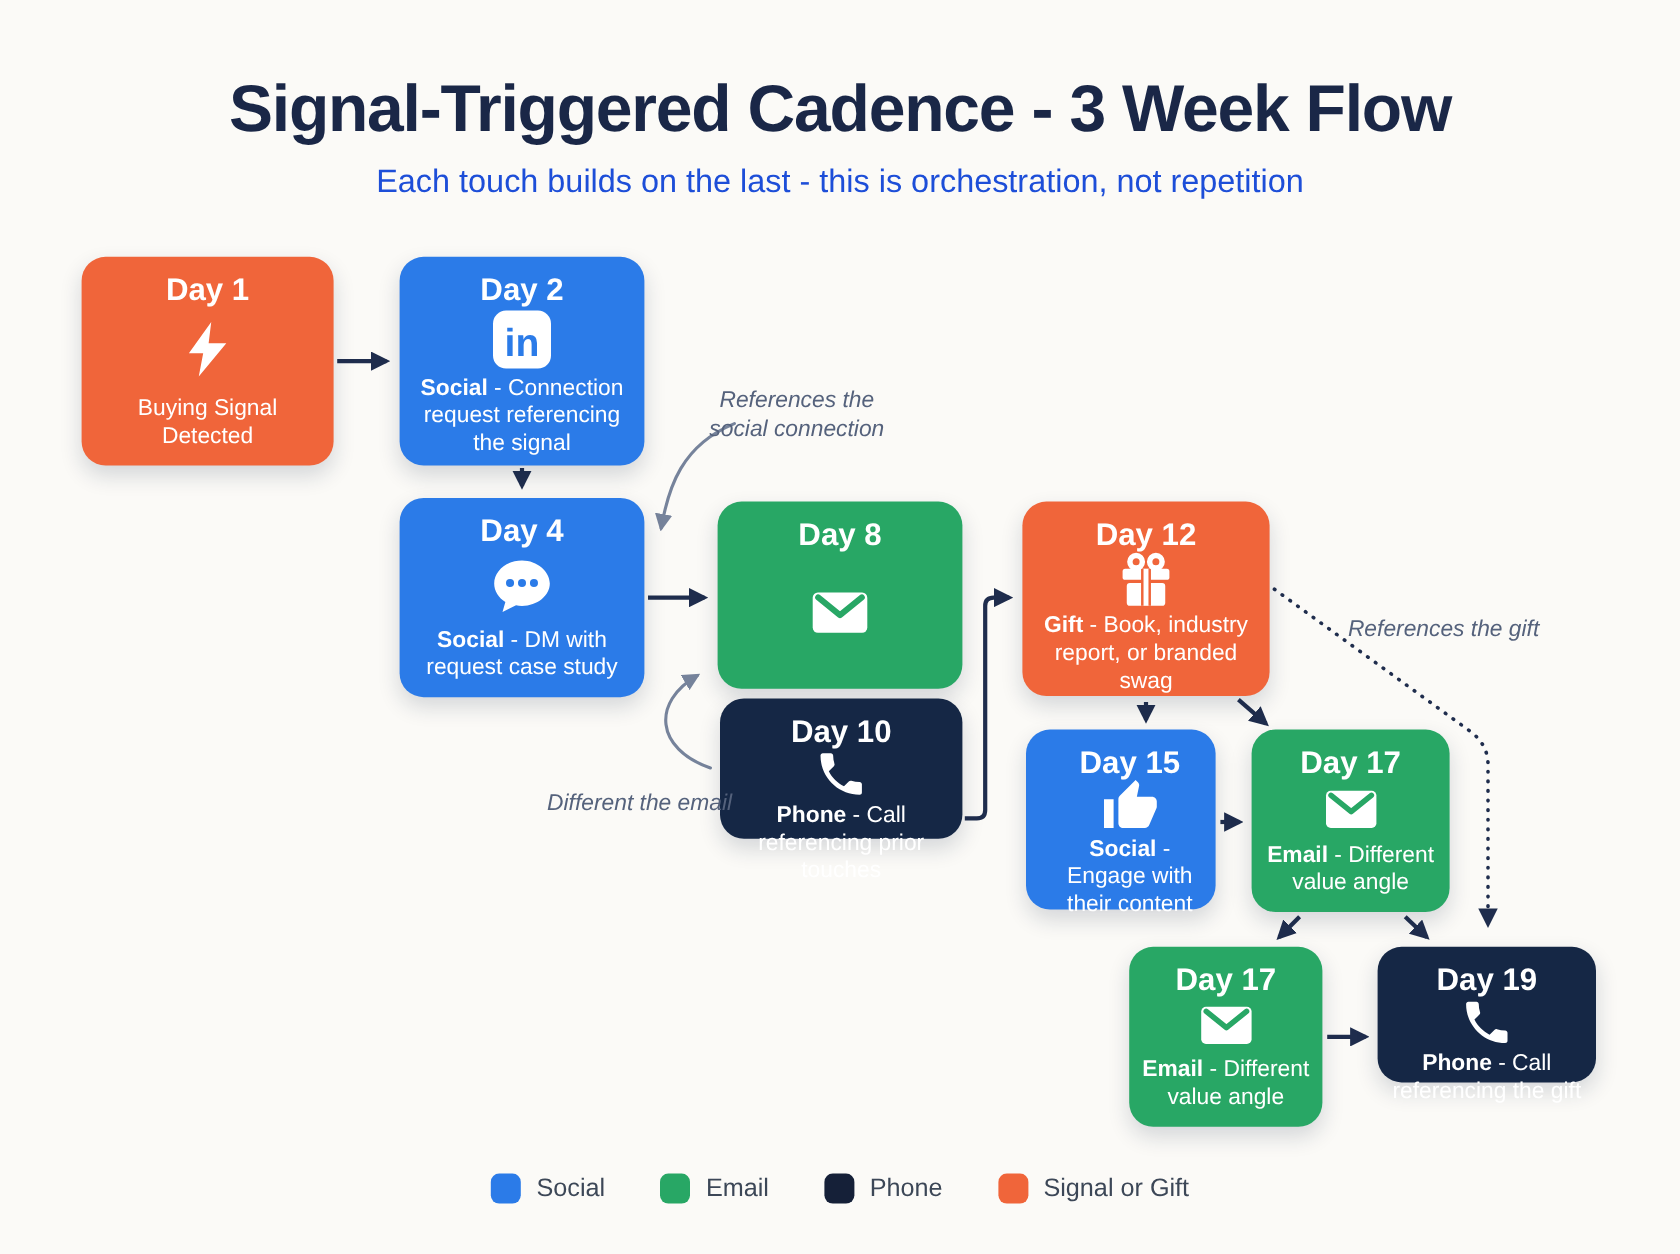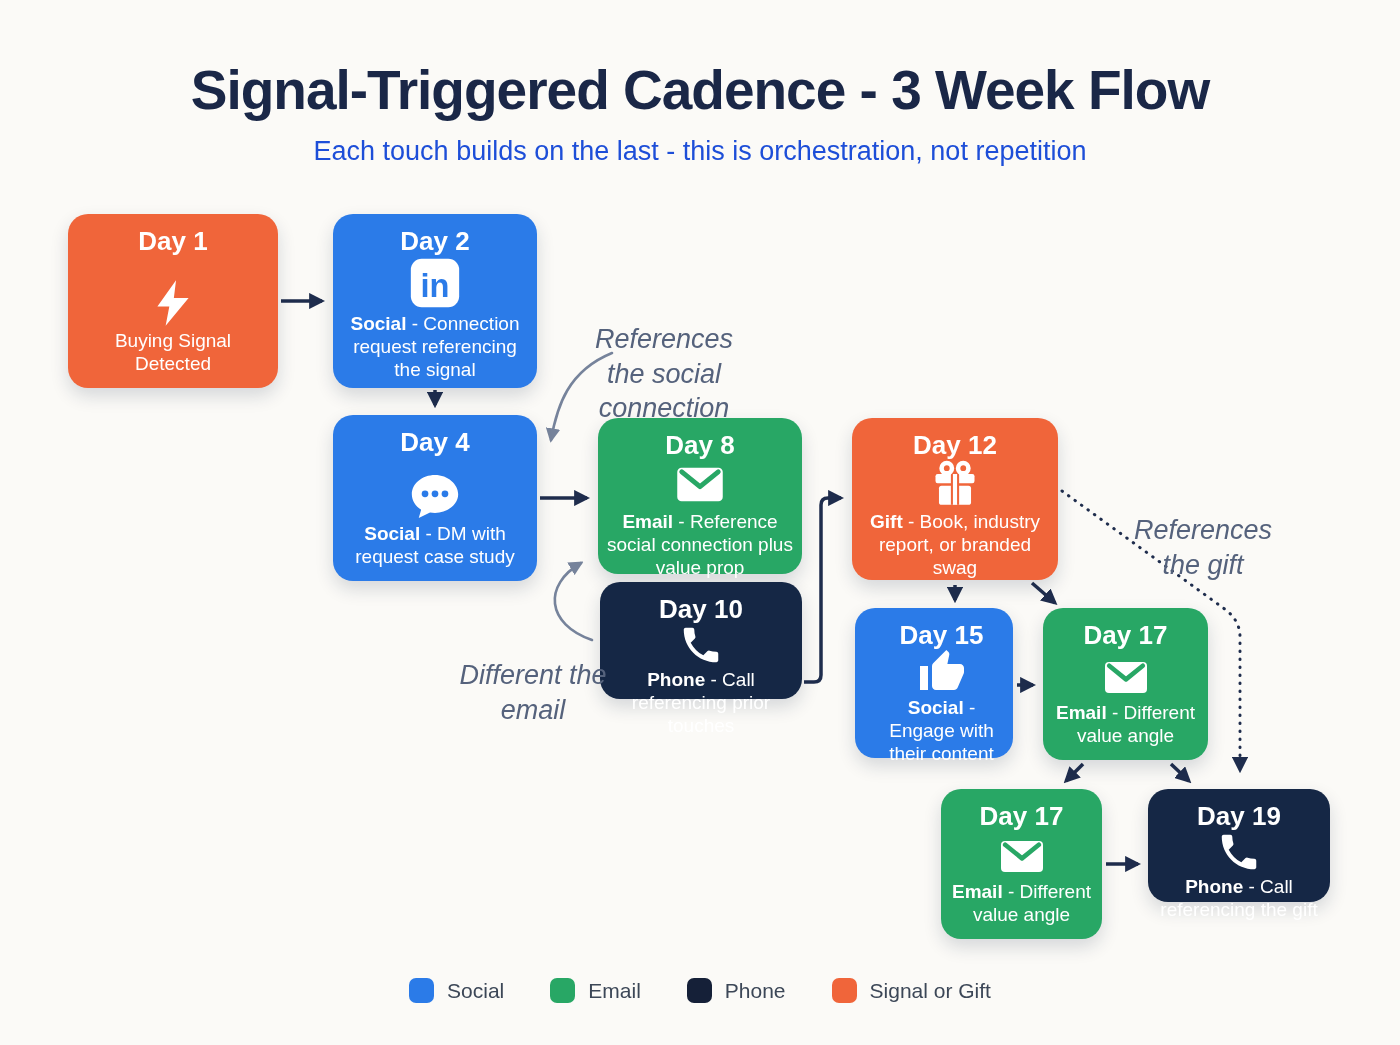--- a/index.html
+++ b/index.html
@@ -19,30 +19,30 @@
   }
   svg.connectors { position:absolute; left:0; top:0; width:1400px; height:1045px; }
   .node {
     position:absolute; box-sizing:border-box; border-radius:20px; color:#fff;
     display:flex; flex-direction:column; align-items:center; justify-content:space-between;
     padding:14px 8px 13px; box-shadow:0 8px 18px rgba(20,35,70,.16);
   }
   .node .day  { font-size:26px; font-weight:700; line-height:1; }
   .node .desc { font-size:19px; line-height:1.22; text-align:center; font-weight:400; }
   .node .desc b { font-weight:700; }
-  .node .icon { display:flex; align-items:flex-end; justify-content:center; flex:1; }
+  .node .icon { display:flex; align-items:center; justify-content:center; flex:1; }
   .node .icon svg { width:52px; height:52px; }
   .node .icon.lg svg { width:58px; height:58px; }
   .bg-social { background:#2b7be8; }
   .bg-email  { background:#28a765; }
   .bg-phone  { background:#152745; }
   .bg-signal { background:#f0653a; }
   .annotation {
     position:absolute; font-style:italic; font-weight:500; color:#55627c;
-    font-size:27px; line-height:1.28; text-align:center;
+    font-size:19px; line-height:1.28; text-align:center;
   }
   .legend {
     position:absolute; left:0; top:978px; width:100%;
     display:flex; justify-content:center; align-items:center; gap:46px;
   }
   .legend-item { display:flex; align-items:center; gap:13px; }
   .legend-swatch { width:25px; height:25px; border-radius:7px; }
   .legend-label { font-size:21px; color:#3c4757; }
   .sw-social { background:#2b7be8; }
   .sw-email  { background:#28a765; }
@@ -126,21 +126,20 @@
   </div>
 
   <div class="node bg-email" style="left:598px; top:418px; width:204px; height:156px;">
     <div class="day">Day 8</div>
     <span class="icon">
       <svg viewBox="0 0 24 24">
         <rect x="1.5" y="4.5" width="21" height="15.5" rx="2" fill="#fff"></rect>
         <path d="M3.6 6.4 12 13.2 20.4 6.4" fill="none" stroke="#28a765" stroke-width="2.3" stroke-linecap="round" stroke-linejoin="round"></path>
       </svg>
     </span>
-    <div class="desc"><b>Email</b><span> - Reference social connection plus value prop</span></div>
   </div>
 
   <div class="node bg-phone" style="left:600px; top:582px; width:202px; height:117px;">
     <div class="day">Day 10</div>
     <span class="icon">
       <svg viewBox="0 0 24 24" style="width:46px;height:46px;">
           <path fill="#fff" d="M6.62 10.79c1.44 2.83 3.76 5.14 6.59 6.59l2.2-2.2c.27-.27.67-.36 1.02-.24 1.12.37 2.33.57 3.57.57.55 0 1 .45 1 1V20c0 .55-.45 1-1 1-9.39 0-17-7.61-17-17 0-.55.45-1 1-1h3.5c.55 0 1 .45 1 1 0 1.25.2 2.45.57 3.57.11.35.03.74-.25 1.02l-2.2 2.2z"></path>
         </svg>
     </span>
     <div class="desc"><b>Phone</b><span> - Call referencing prior touches</span></div>

